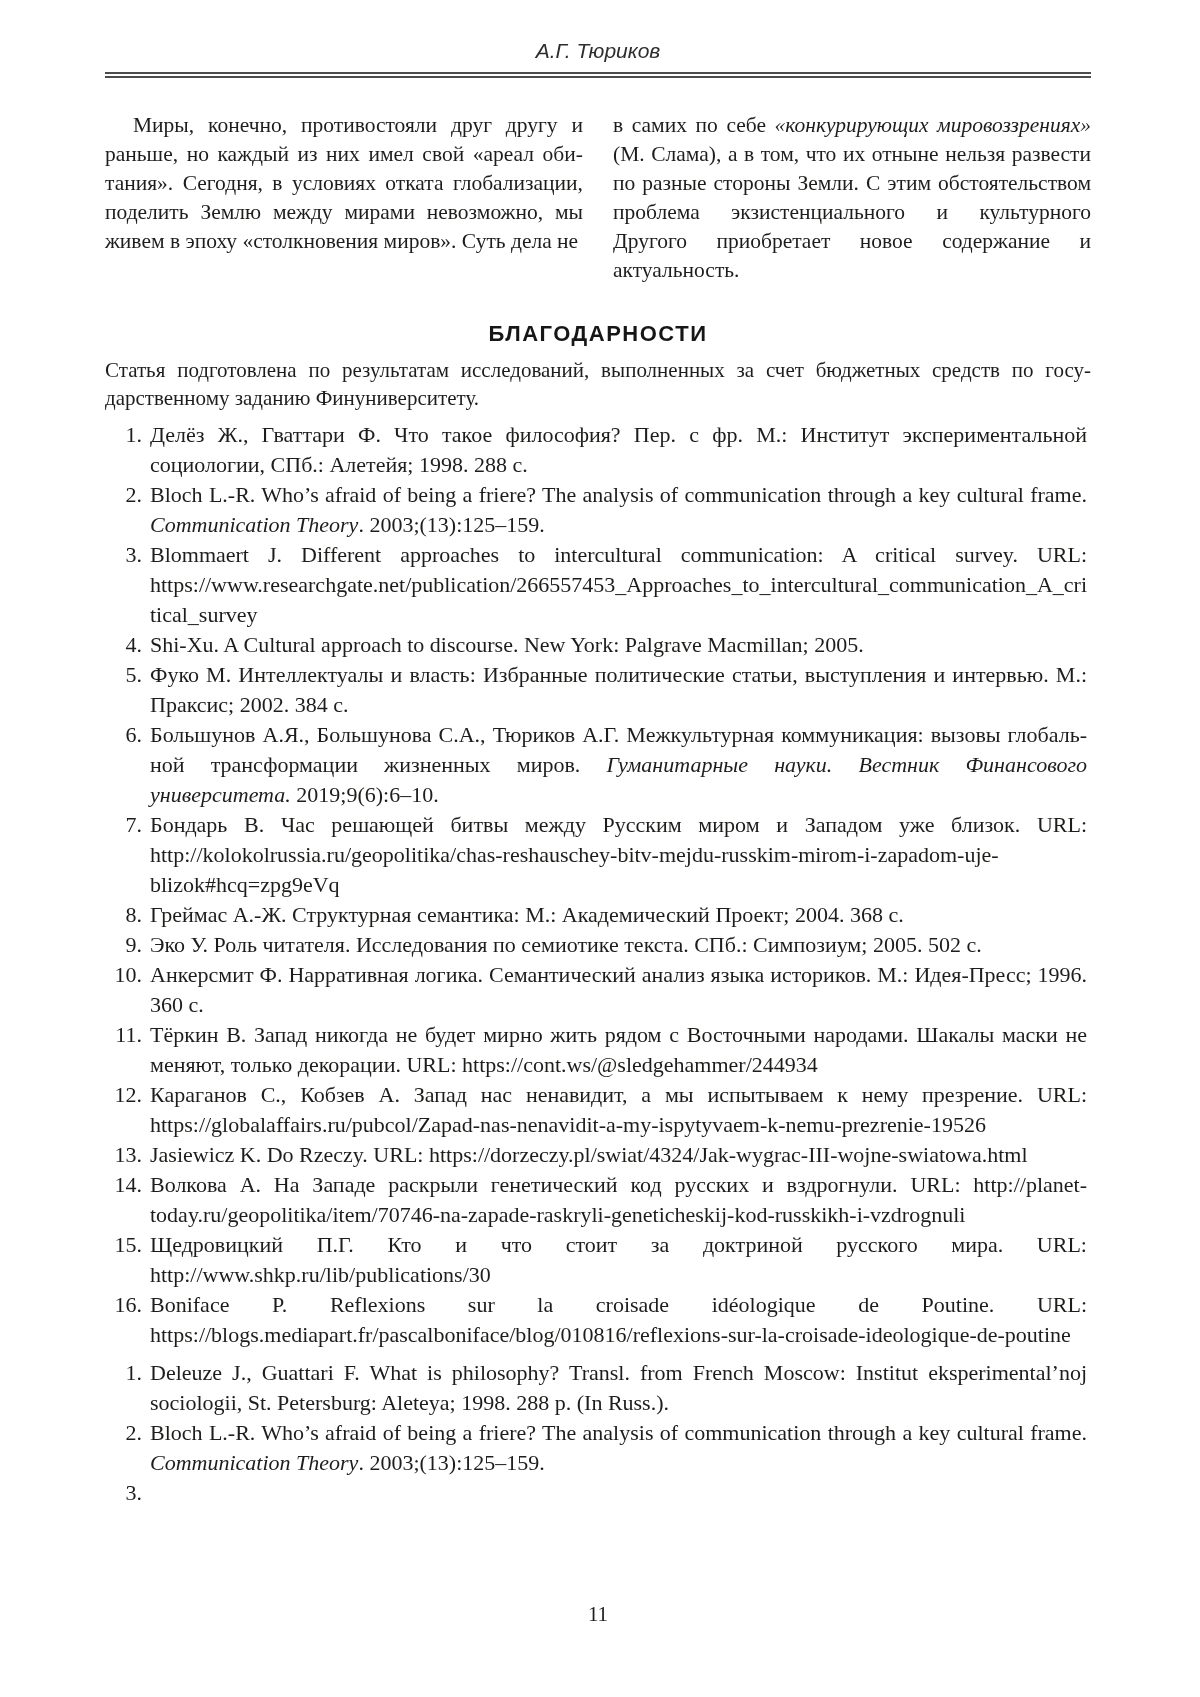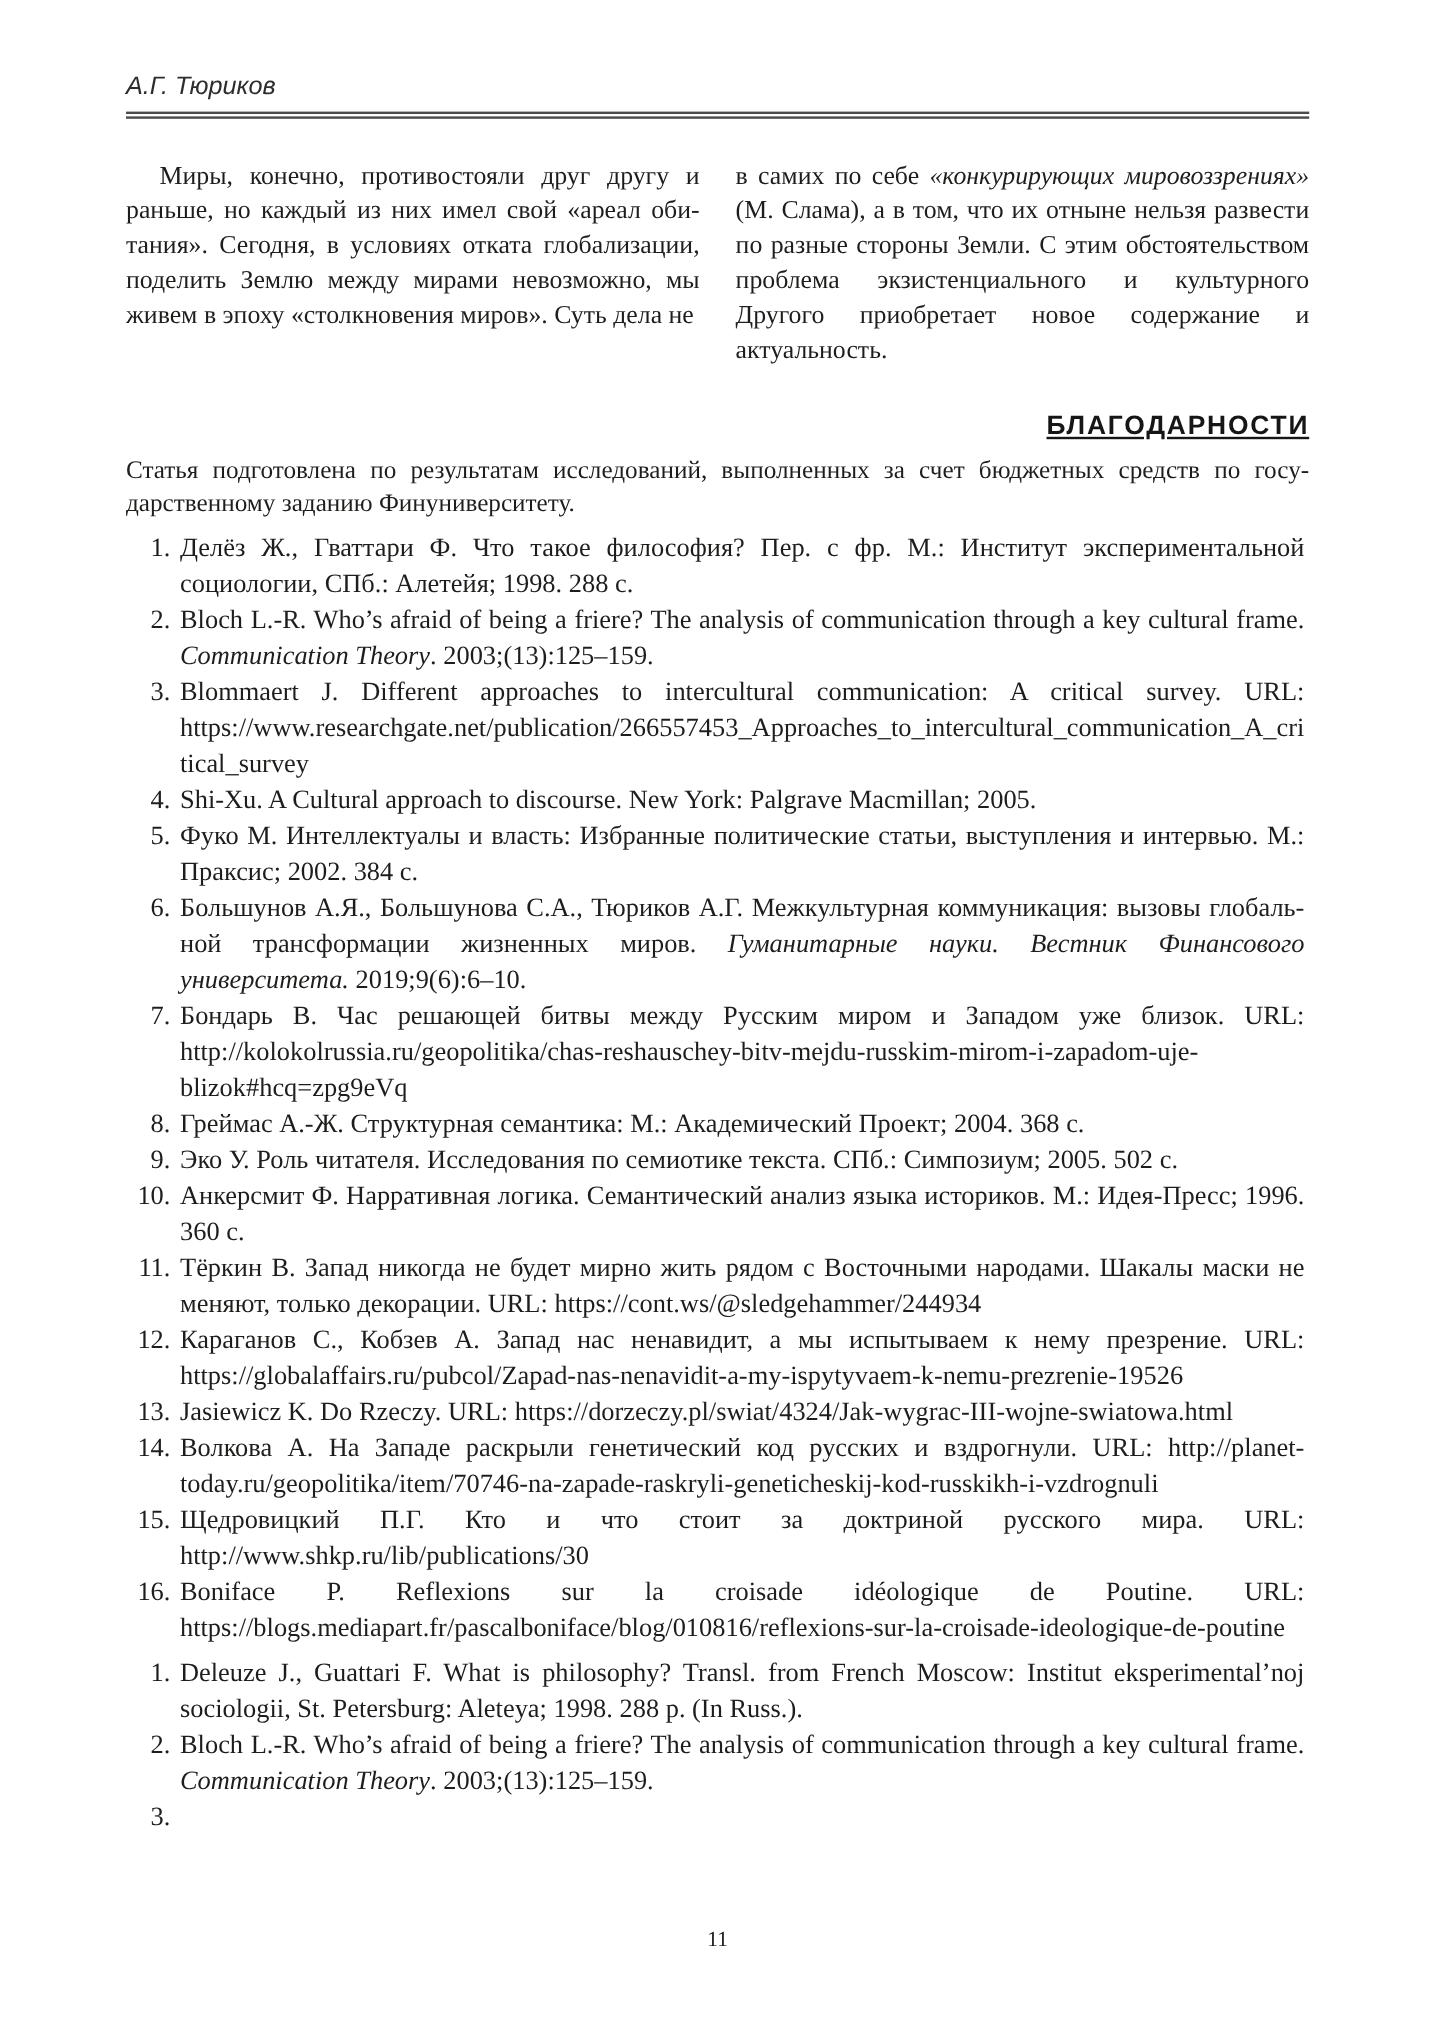--- a/index.html
+++ b/index.html
@@ -14,22 +14,22 @@
     background: #ffffff;
     color: #1d1d1b;
     font-family: "Liberation Serif", "DejaVu Serif", serif;
     overflow: hidden;
   }
   .content {
     margin-left: 105px;
     width: 986px;
   }
   .header-author {
-    padding-top: 60px;
-    text-align: left;
+    padding-top: 39px;
+    text-align: center;
     font-family: "Liberation Sans", sans-serif;
     font-style: italic;
     font-size: 21px;
     color: #2d2d2d;
   }
   .header-rule {
     margin-top: 9px;
     height: 2px;
     border-top: 2px solid #4c4c4c;
     border-bottom: 2px solid #4c4c4c;
@@ -43,27 +43,26 @@
     line-height: 29px;
   }
   .col {
     width: 478px;
     margin: 0;
     hyphens: manual;
   }
   .col.first { text-indent: 28px; }
   .section-heading {
     margin: 36px 0 10px 0;
-    text-align: right;
+    text-align: center;
     font-family: "Liberation Sans", sans-serif;
     font-weight: bold;
     font-size: 22px;
     letter-spacing: 1.5px;
     color: #161616;
-    text-decoration: underline;
   }
   .body-text {
     margin: 0;
     text-align: justify;
     font-size: 21px;
     line-height: 27.5px;
     hyphens: manual;
   }
   ol.ref-list {
     list-style: none;
@@ -89,21 +88,21 @@
     width: 37px;
     text-align: right;
   }
   em { font-style: italic; }
   .page-number {
     position: absolute;
     bottom: 70px;
     left: 105px;
     width: 986px;
     text-align: center;
-    font-size: 18px;
+    font-size: 21px;
   }
 </style>
 </head>
 <body>
 
 <div class="page">
   <div class="content">
 
     <div class="header-author">А.Г. Тюриков</div>
     <div class="header-rule"></div>

